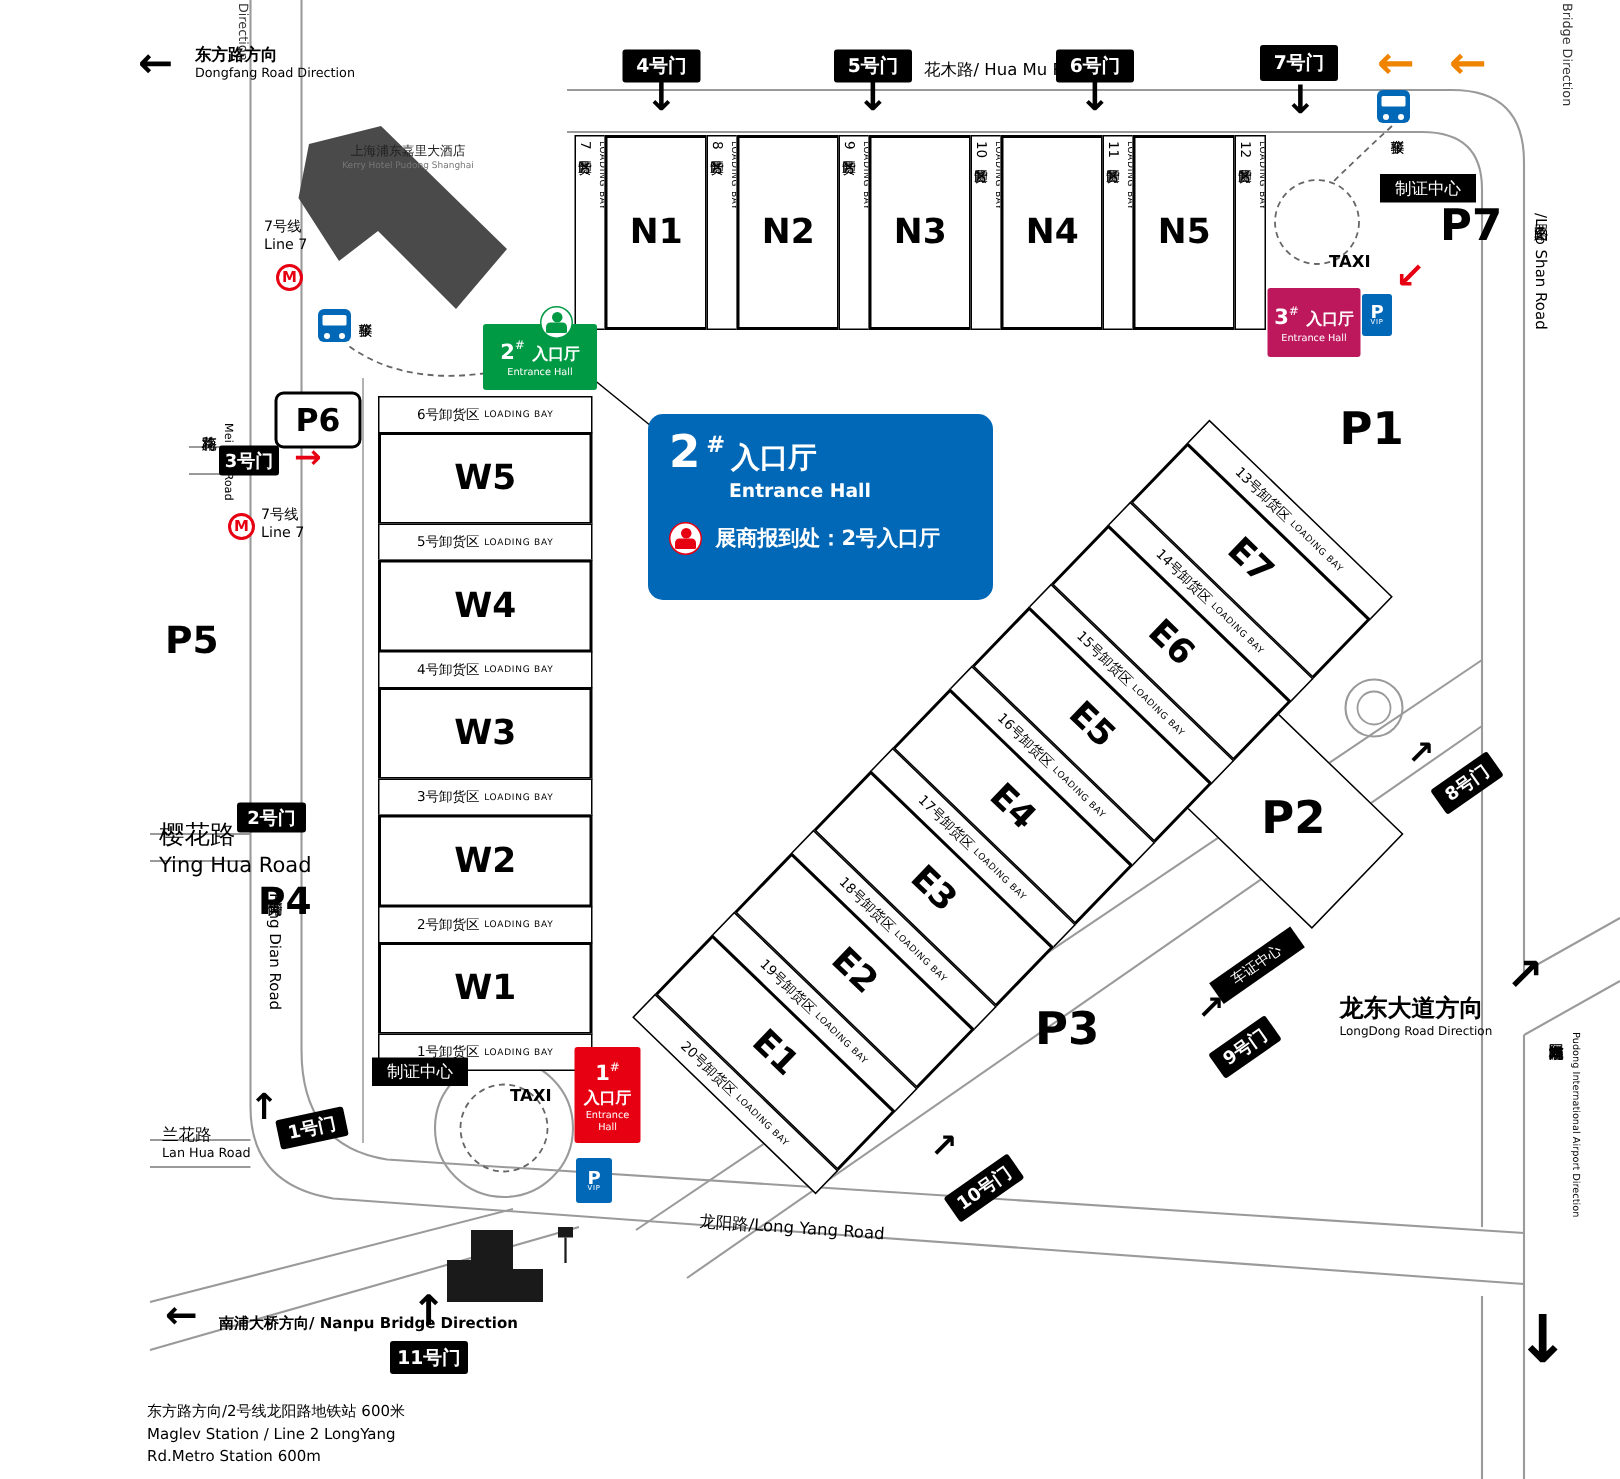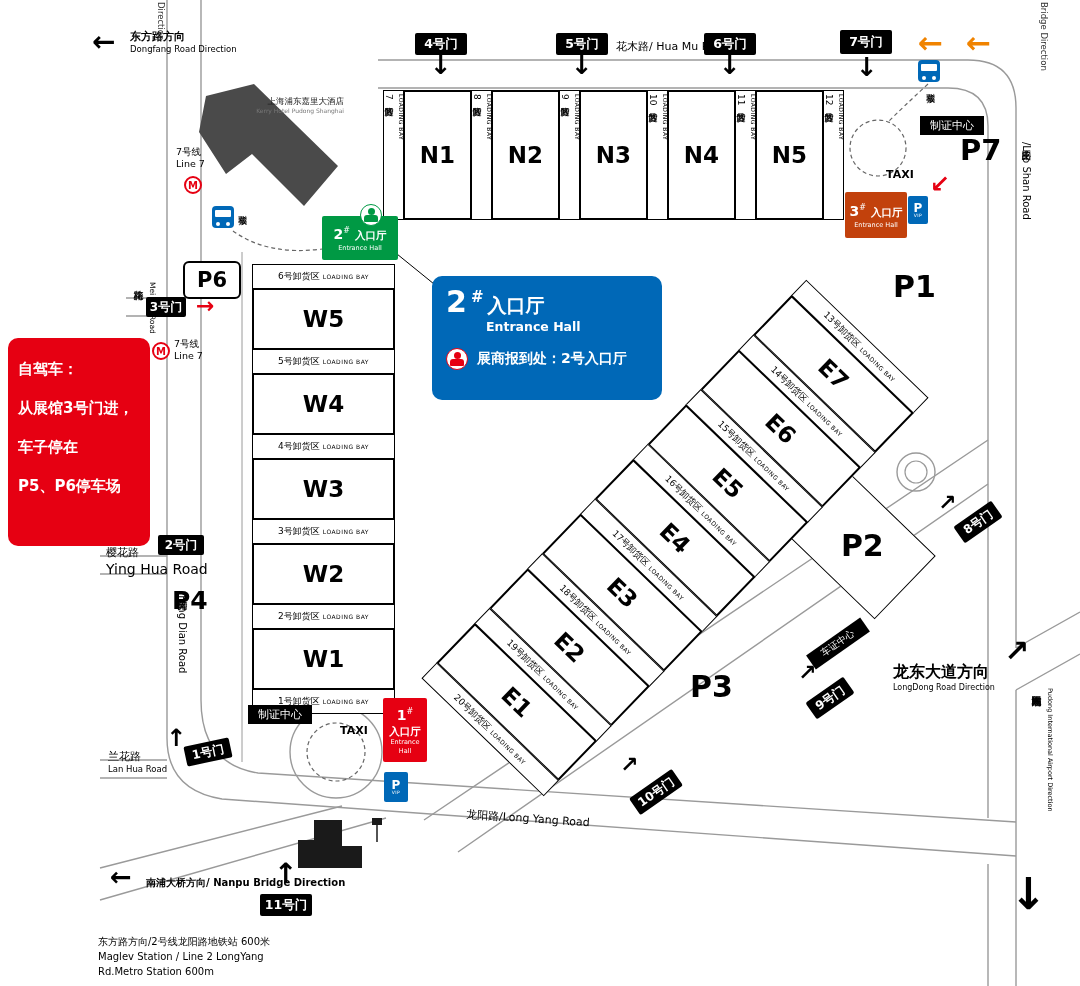--- a/index.html
+++ b/index.html
@@ -305,21 +305,21 @@
     <div><span class="n">1</span><span class="h">#</span></div>
     <div class="c">入口厅</div>
     <div class="e">Entrance</div>
     <div class="e">Hall</div>
   </div>
   <div class="vip" style="left:384px;top:772px;width:24px;height:30px">
     <span class="p">P</span>
       <span class="s">VIP</span>
   </div>
 
-  <div class="ent" style="left:845px;top:192px;width:62px;height:46px;background:#c2410c">
+  <div class="ent" style="left:845px;top:192px;width:62px;height:46px;background:#be185d">
     <div><span class="n">3</span><span class="h">#</span>
     <span class="c">入口厅</span></div>
     <div class="e">Entrance Hall</div>
   </div>
   <div class="vip" style="left:908px;top:196px;width:20px;height:28px">
     <span class="p">P</span>
       <span class="s">VIP</span>
   </div>
   <div class="arw" style="left:930px;top:172px;font-size:24px;color:#e60012">↙</div>
 
@@ -362,40 +362,40 @@
     <div>7号线</div>
     <div>Line 7</div>
   </div>
   <div class="metro" style="left:184px;top:176px">M</div>
   <div class="rl" style="left:174px;top:338px;font-size:9.5px">
     <div>7号线</div>
     <div>Line 7</div>
   </div>
   <div class="metro" style="left:152px;top:342px">M</div>
 
-  <div class="rl" style="left:240px;top:96px;width:104px;text-align:right;white-space:normal">
+  <div class="rl" style="left:220px;top:96px;width:104px;text-align:center;white-space:normal">
     <div style="font-size:8.5px;color:#222">上海浦东嘉里大酒店</div>
     <div style="font-size:6px;color:#777">Kerry Hotel Pudong Shanghai</div>
   </div>
 
   <div class="arw" style="left:92px;top:28px;font-size:28px">←</div>
   <div class="rl" style="left:130px;top:30px">
     <div style="font-size:11px;font-weight:bold">东方路方向</div>
     <div style="font-size:8.5px">Dongfang Road Direction</div>
   </div>
   <div class="rl" style="left:616px;top:40px;font-size:11px">花木路/ Hua Mu Road</div>
   <div class="rl v" style="left:1020px;top:142px;font-size:10px">罗山路/Luo Shan Road</div>
   <div class="rl v" style="left:1038px;top:2px;font-size:8.5px;color:#333">Bridge Direction</div>
   <div class="rl v" style="left:155px;top:2px;font-size:8.5px;color:#333">Direction</div>
   <div class="rl" style="left:132px;top:282px;display:flex;gap:2px">
     <span class="v" style="font-size:10px">梅花路</span>
     <span class="v" style="font-size:7.5px">Mei Hua Road</span>
   </div>
   <div class="rl" style="left:106px;top:546px">
-    <div style="font-size:11px">樱花路</div>
+    <div style="font-size:17px">樱花路</div>
     <div style="font-size:14px">Ying Hua Road</div>
   </div>
   <div class="rl" style="left:108px;top:750px">
     <div style="font-size:11px">兰花路</div>
     <div style="font-size:8.5px">Lan Hua Road</div>
   </div>
   <div class="rl v" style="left:176px;top:592px;font-size:10px">芳甸路/Fang Dian Road</div>
   <div class="rl" style="left:466px;top:812px;font-size:11px;transform:rotate(4deg)">龙阳路/Long Yang Road</div>
   <div class="rl" style="left:893px;top:662px;text-align:left">
     <div style="font-size:16px;font-weight:bold">龙东大道方向</div>
@@ -403,25 +403,19 @@
   </div>
   <div class="arw" style="left:1004px;top:636px;font-size:30px">↗</div>
   <div class="rl" style="left:1030px;top:688px;display:flex;gap:3px">
     <span class="v" style="font-size:10px">浦东国际机场方向</span>
     <span class="v" style="font-size:6.5px">Pudong International Airport Direction</span>
   </div>
   <div class="arw" style="left:1010px;top:872px;font-size:44px">↓</div>
   <div class="arw" style="left:110px;top:864px;font-size:26px">←</div>
   <div class="rl" style="left:146px;top:876px;font-size:10px;font-weight:bold">南浦大桥方向/ Nanpu Bridge Direction</div>
 
-  <div class="redcard" style="left:8px;top:338px;width:142px;height:208px">
-    <div>自驾车：</div>
-    <div>从展馆3号门进，</div>
-    <div>车子停在</div>
-    <div>P5、P6停车场</div>
-  </div>
   <div class="small-note" style="left:98px;top:934px">
     <div>东方路方向/2号线龙阳路地铁站  600米</div>
     <div>Maglev Station / Line 2 LongYang</div>
     <div>Rd.Metro Station 600m</div>
   </div>
 
 </div>
 
 </body></html>

